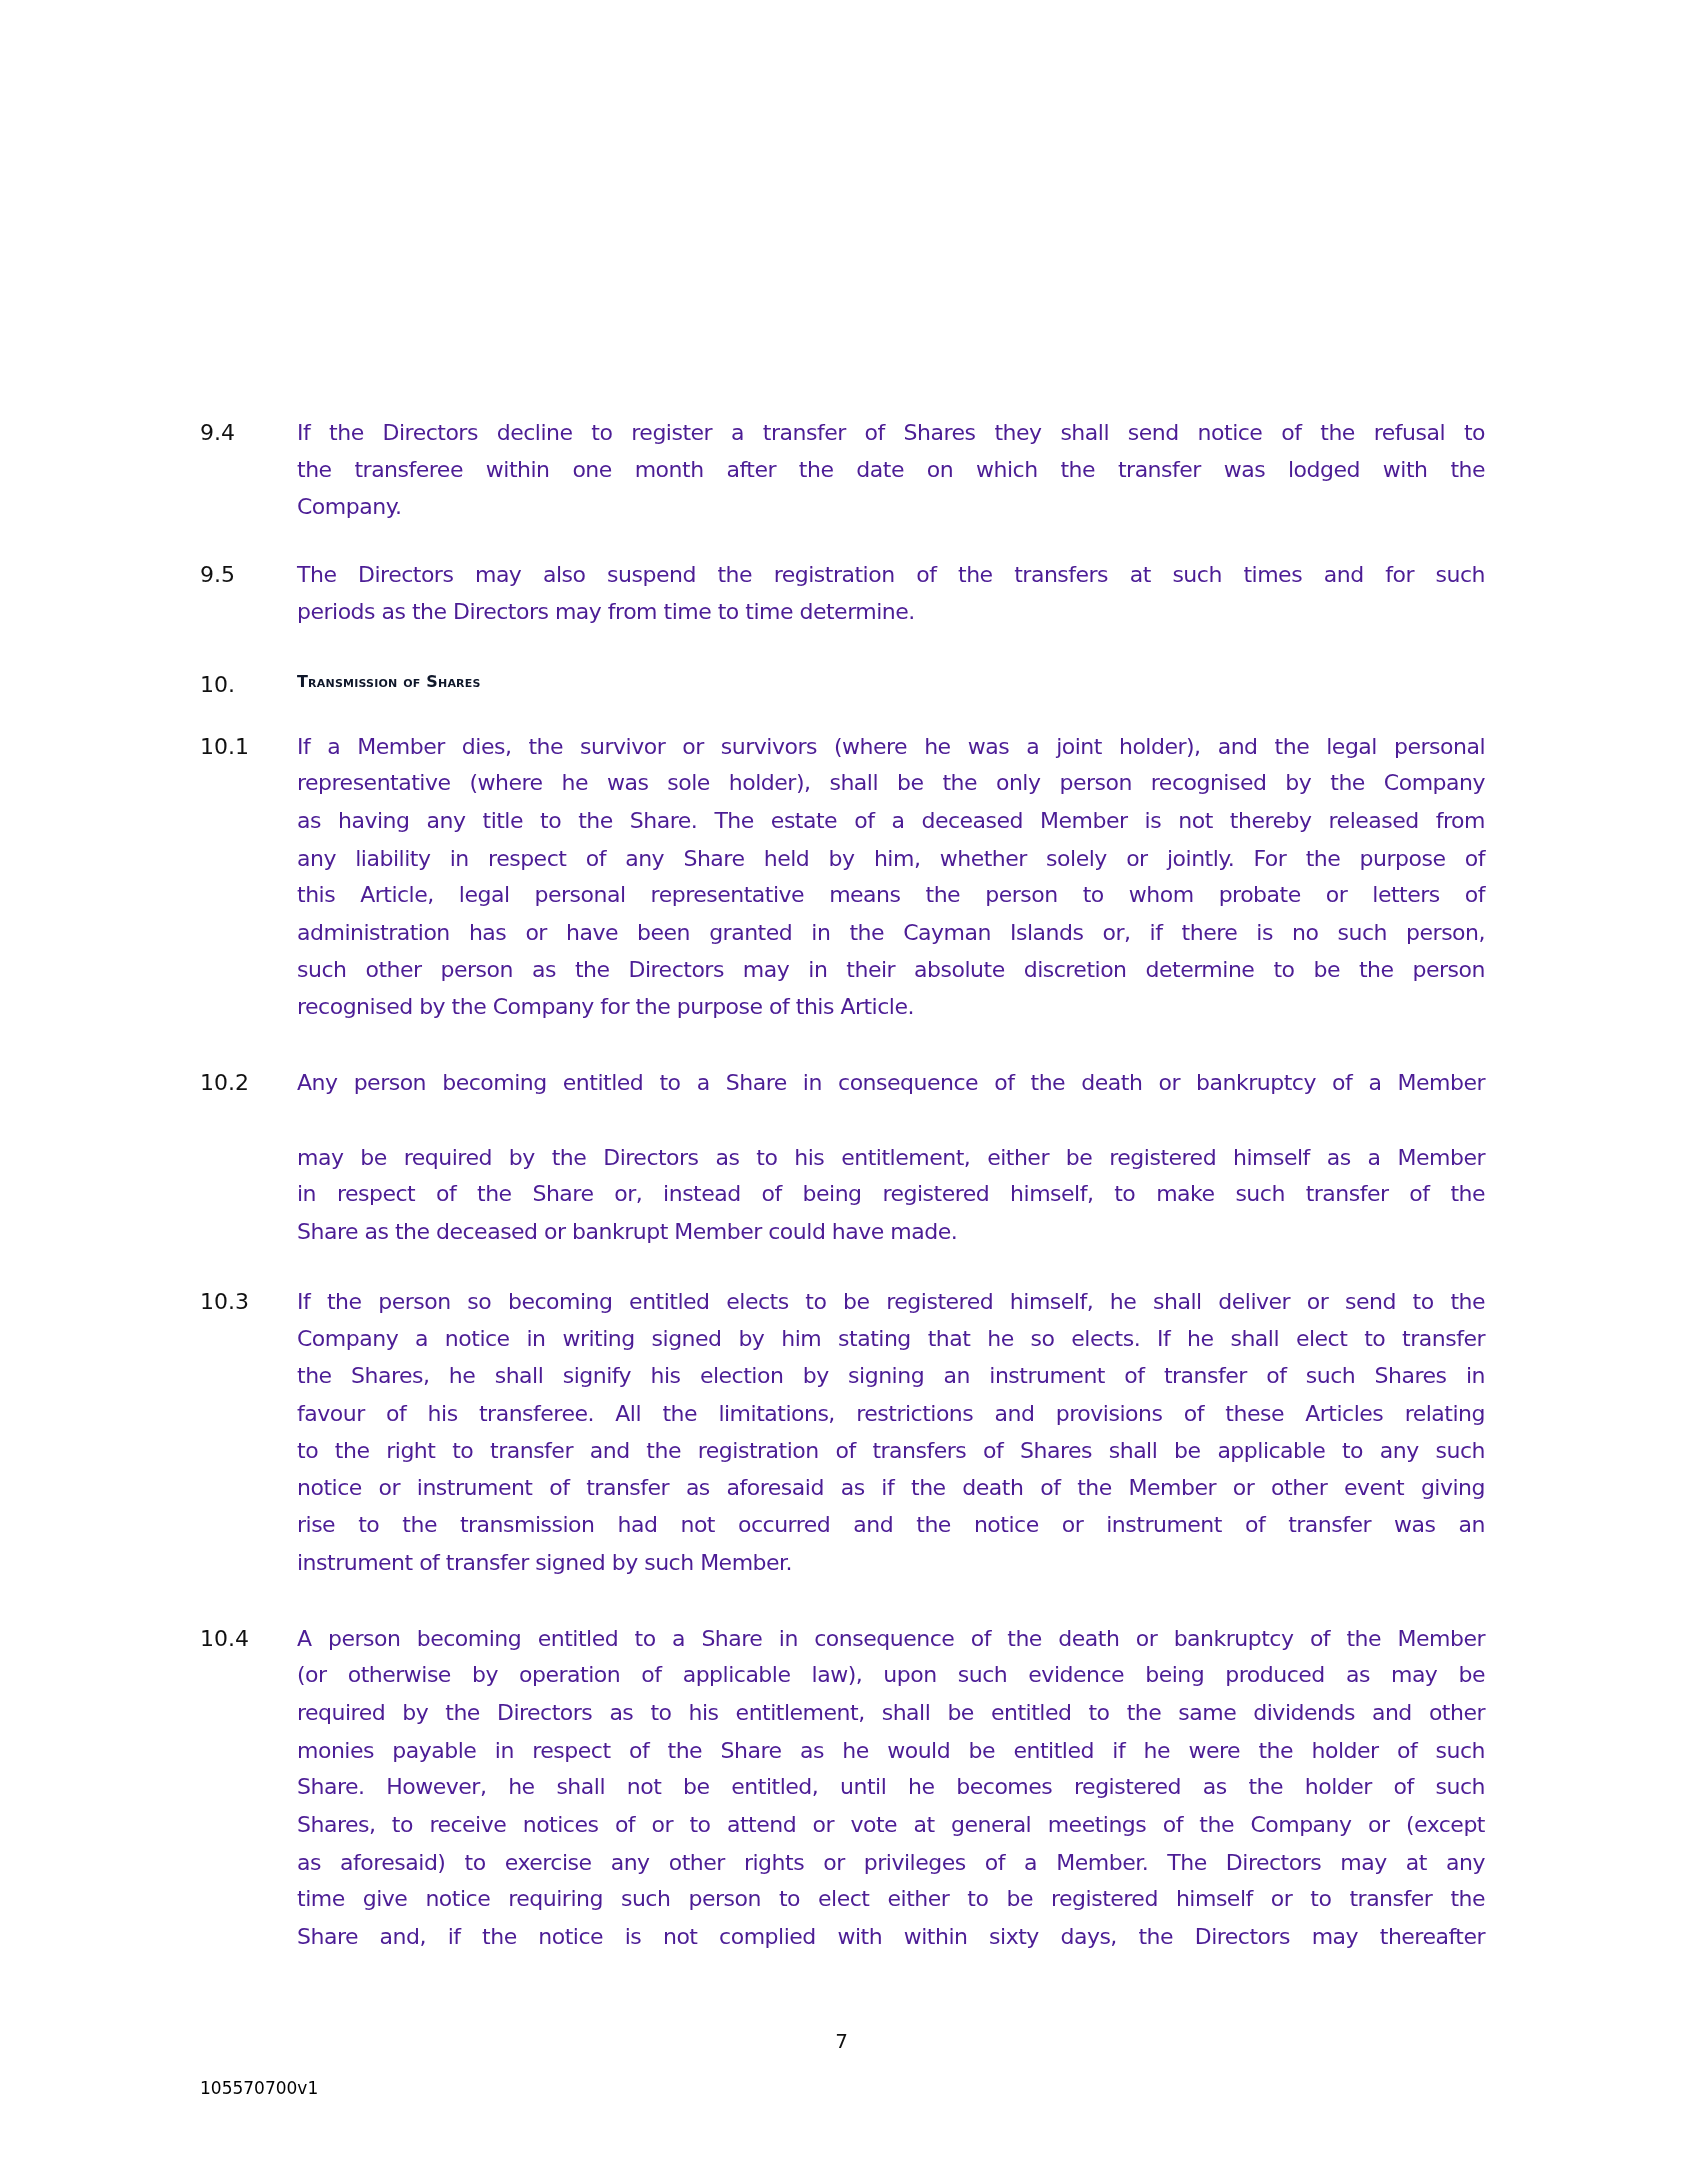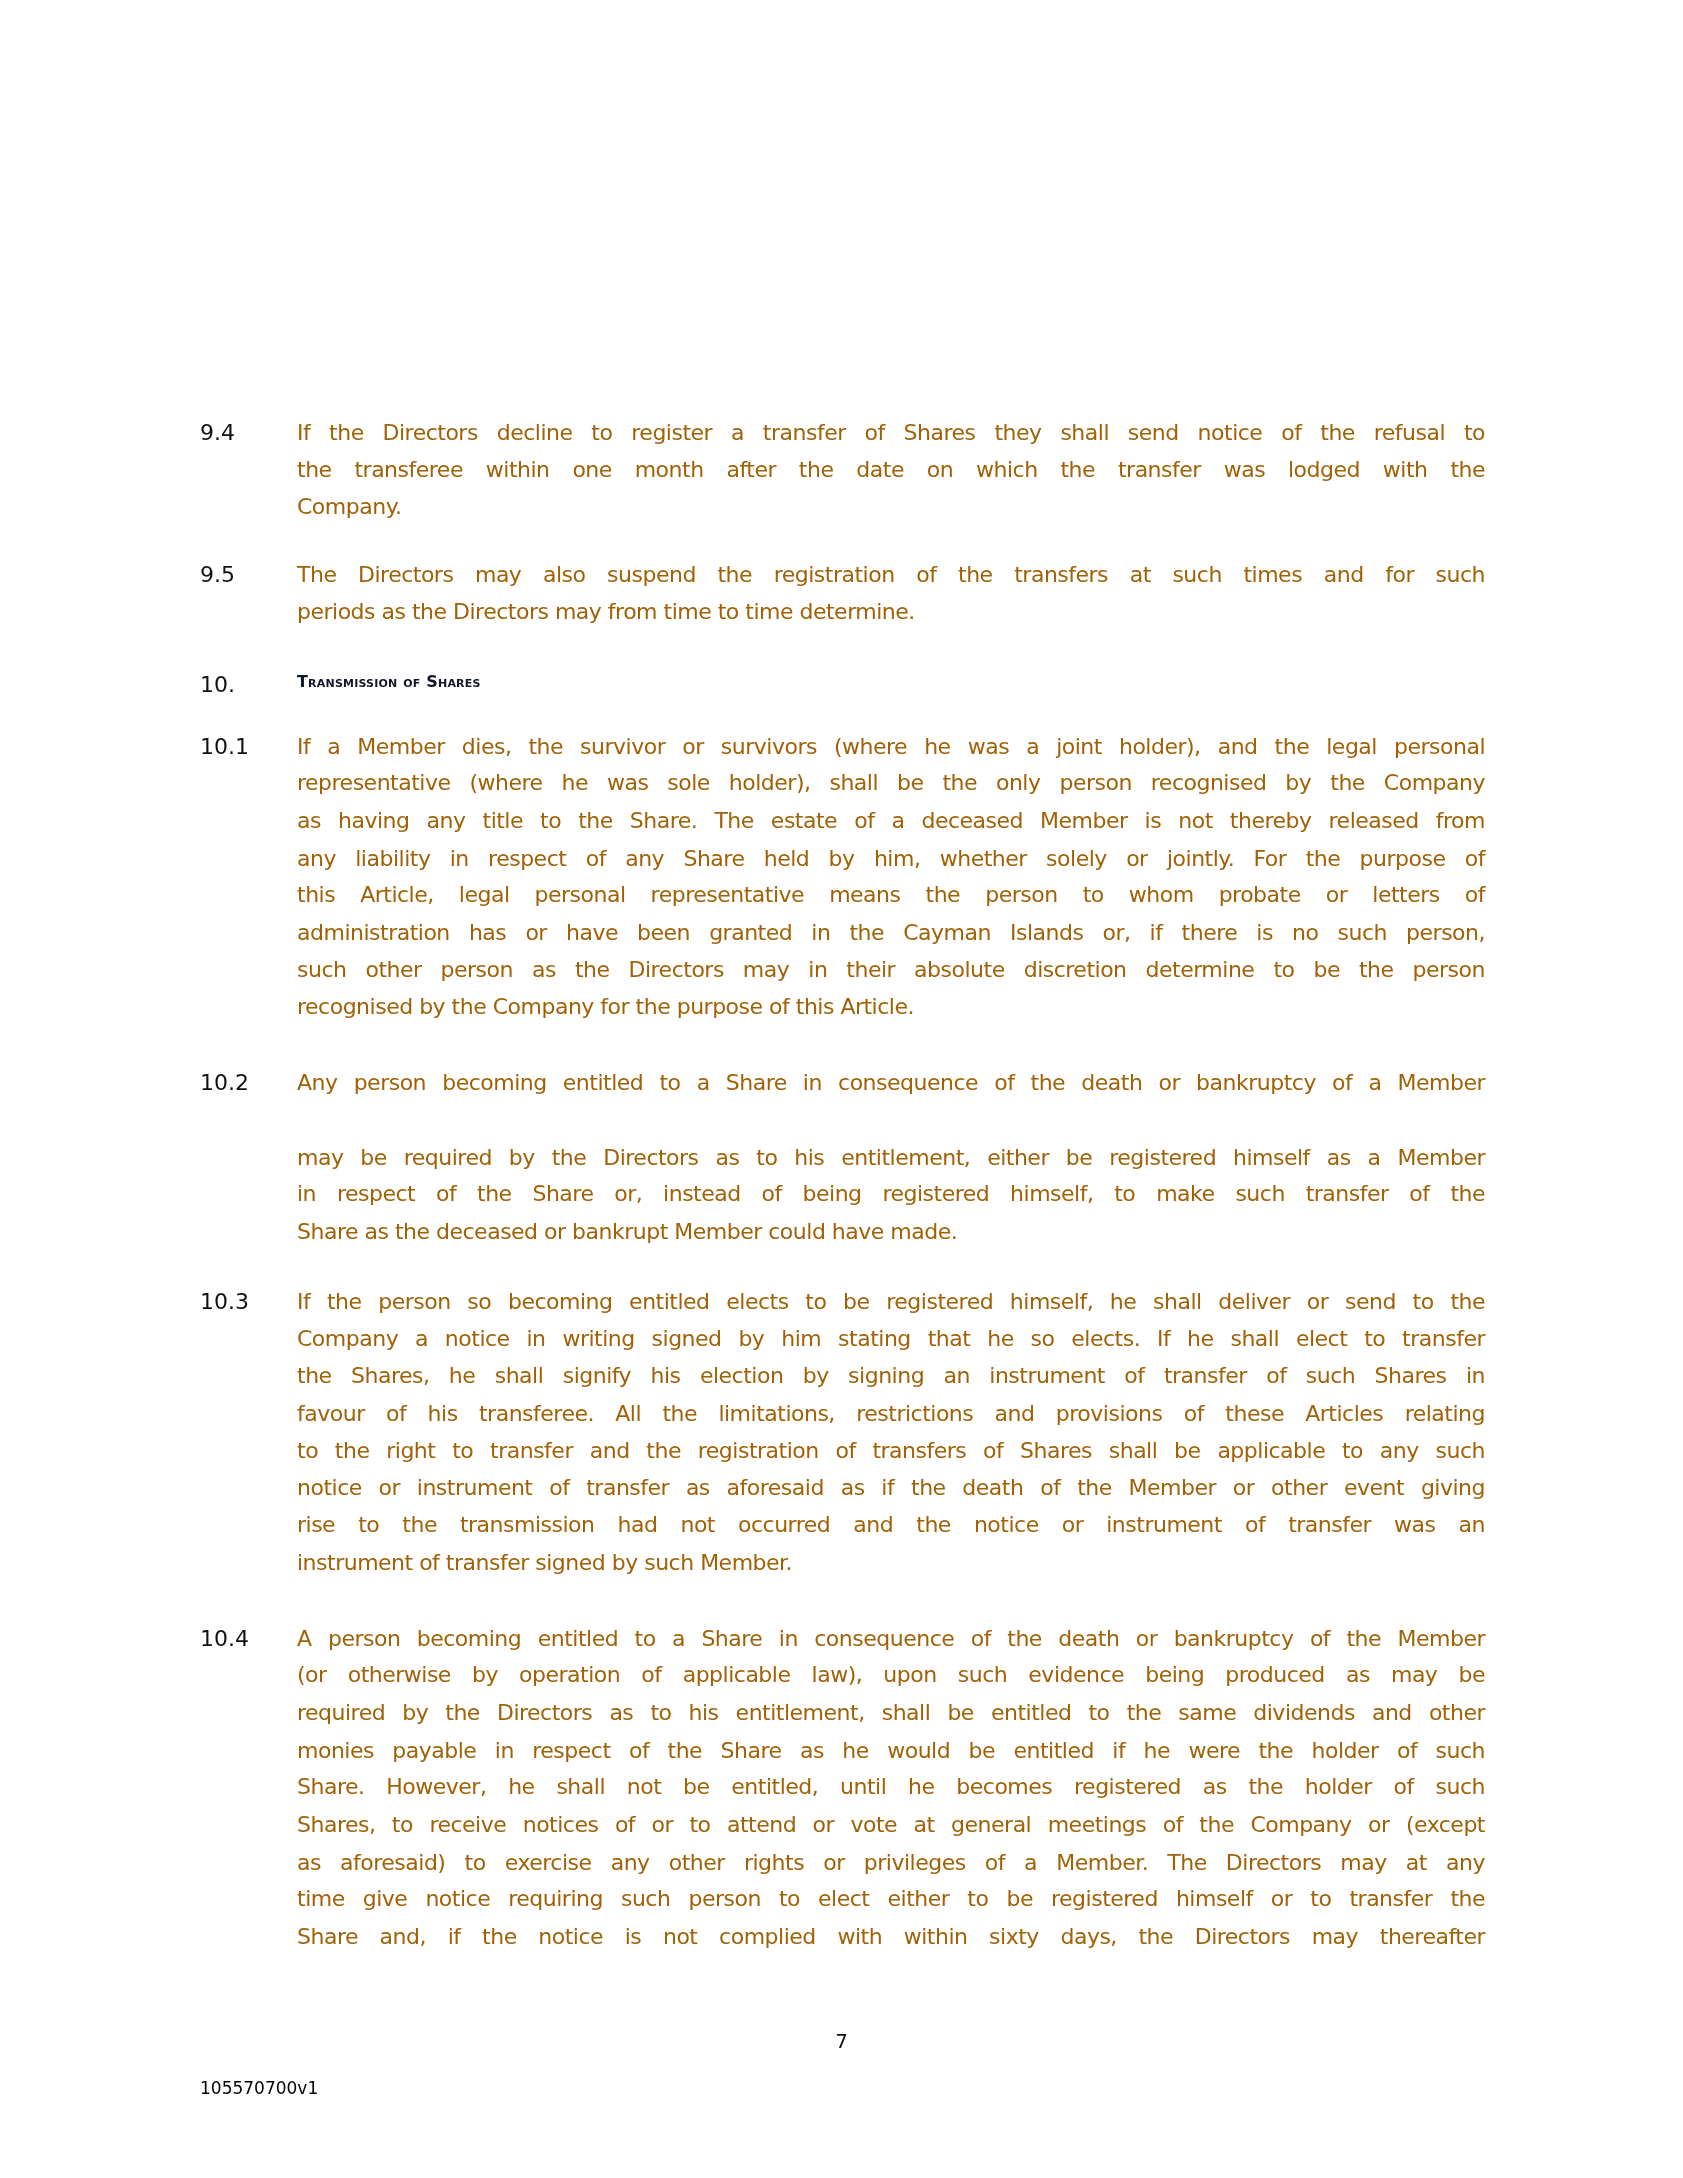--- a/index.html
+++ b/index.html
@@ -1,19 +1,19 @@
 <!DOCTYPE html>
 <html><head>
 <meta charset="utf-8">
 <style>
   html, body { margin: 0; padding: 0; background: #ffffff; }
   body { width: 1683px; height: 2178px; position: relative; overflow: hidden; }
   .page { position: absolute; left: 0; top: 0; width: 1683px; height: 2178px; background: #ffffff; color: #111111; margin-top: 20px; }
   .num { position: absolute; left: 200px; font-family: "DejaVu Sans", sans-serif; font-size: 22px; line-height: 1; color: #111; white-space: nowrap; }
-  .line { position: absolute; left: 297px; width: 1188px; font-family: "DejaVu Sans", sans-serif; font-size: 22px; line-height: 1; color: #a16207; white-space: nowrap; text-align: justify; text-align-last: justify; letter-spacing: -0.5px; }
+  .line { position: absolute; left: 297px; width: 1188px; font-family: "DejaVu Sans", sans-serif; font-size: 22px; line-height: 1; color: #4c1d95; white-space: nowrap; text-align: justify; text-align-last: justify; letter-spacing: -0.5px; }
   .line.last { text-align-last: left; }
   .heading { position: absolute; left: 297px; font-family: "DejaVu Sans", sans-serif; font-weight: bold; font-variant: small-caps; font-size: 16px; line-height: 1; color: #0f172a; white-space: nowrap; letter-spacing: 0.2px; }
   .pagenum { position: absolute; left: 0; width: 1683px; text-align: center; font-family: "DejaVu Sans", sans-serif; font-size: 20px; line-height: 1; color: #111; }
   .footer { position: absolute; left: 200px; font-family: "DejaVu Sans", sans-serif; font-size: 17px; line-height: 1; color: #000000; white-space: nowrap; }
 </style>
 </head>
 <body>
 
 <div class="page">
 

